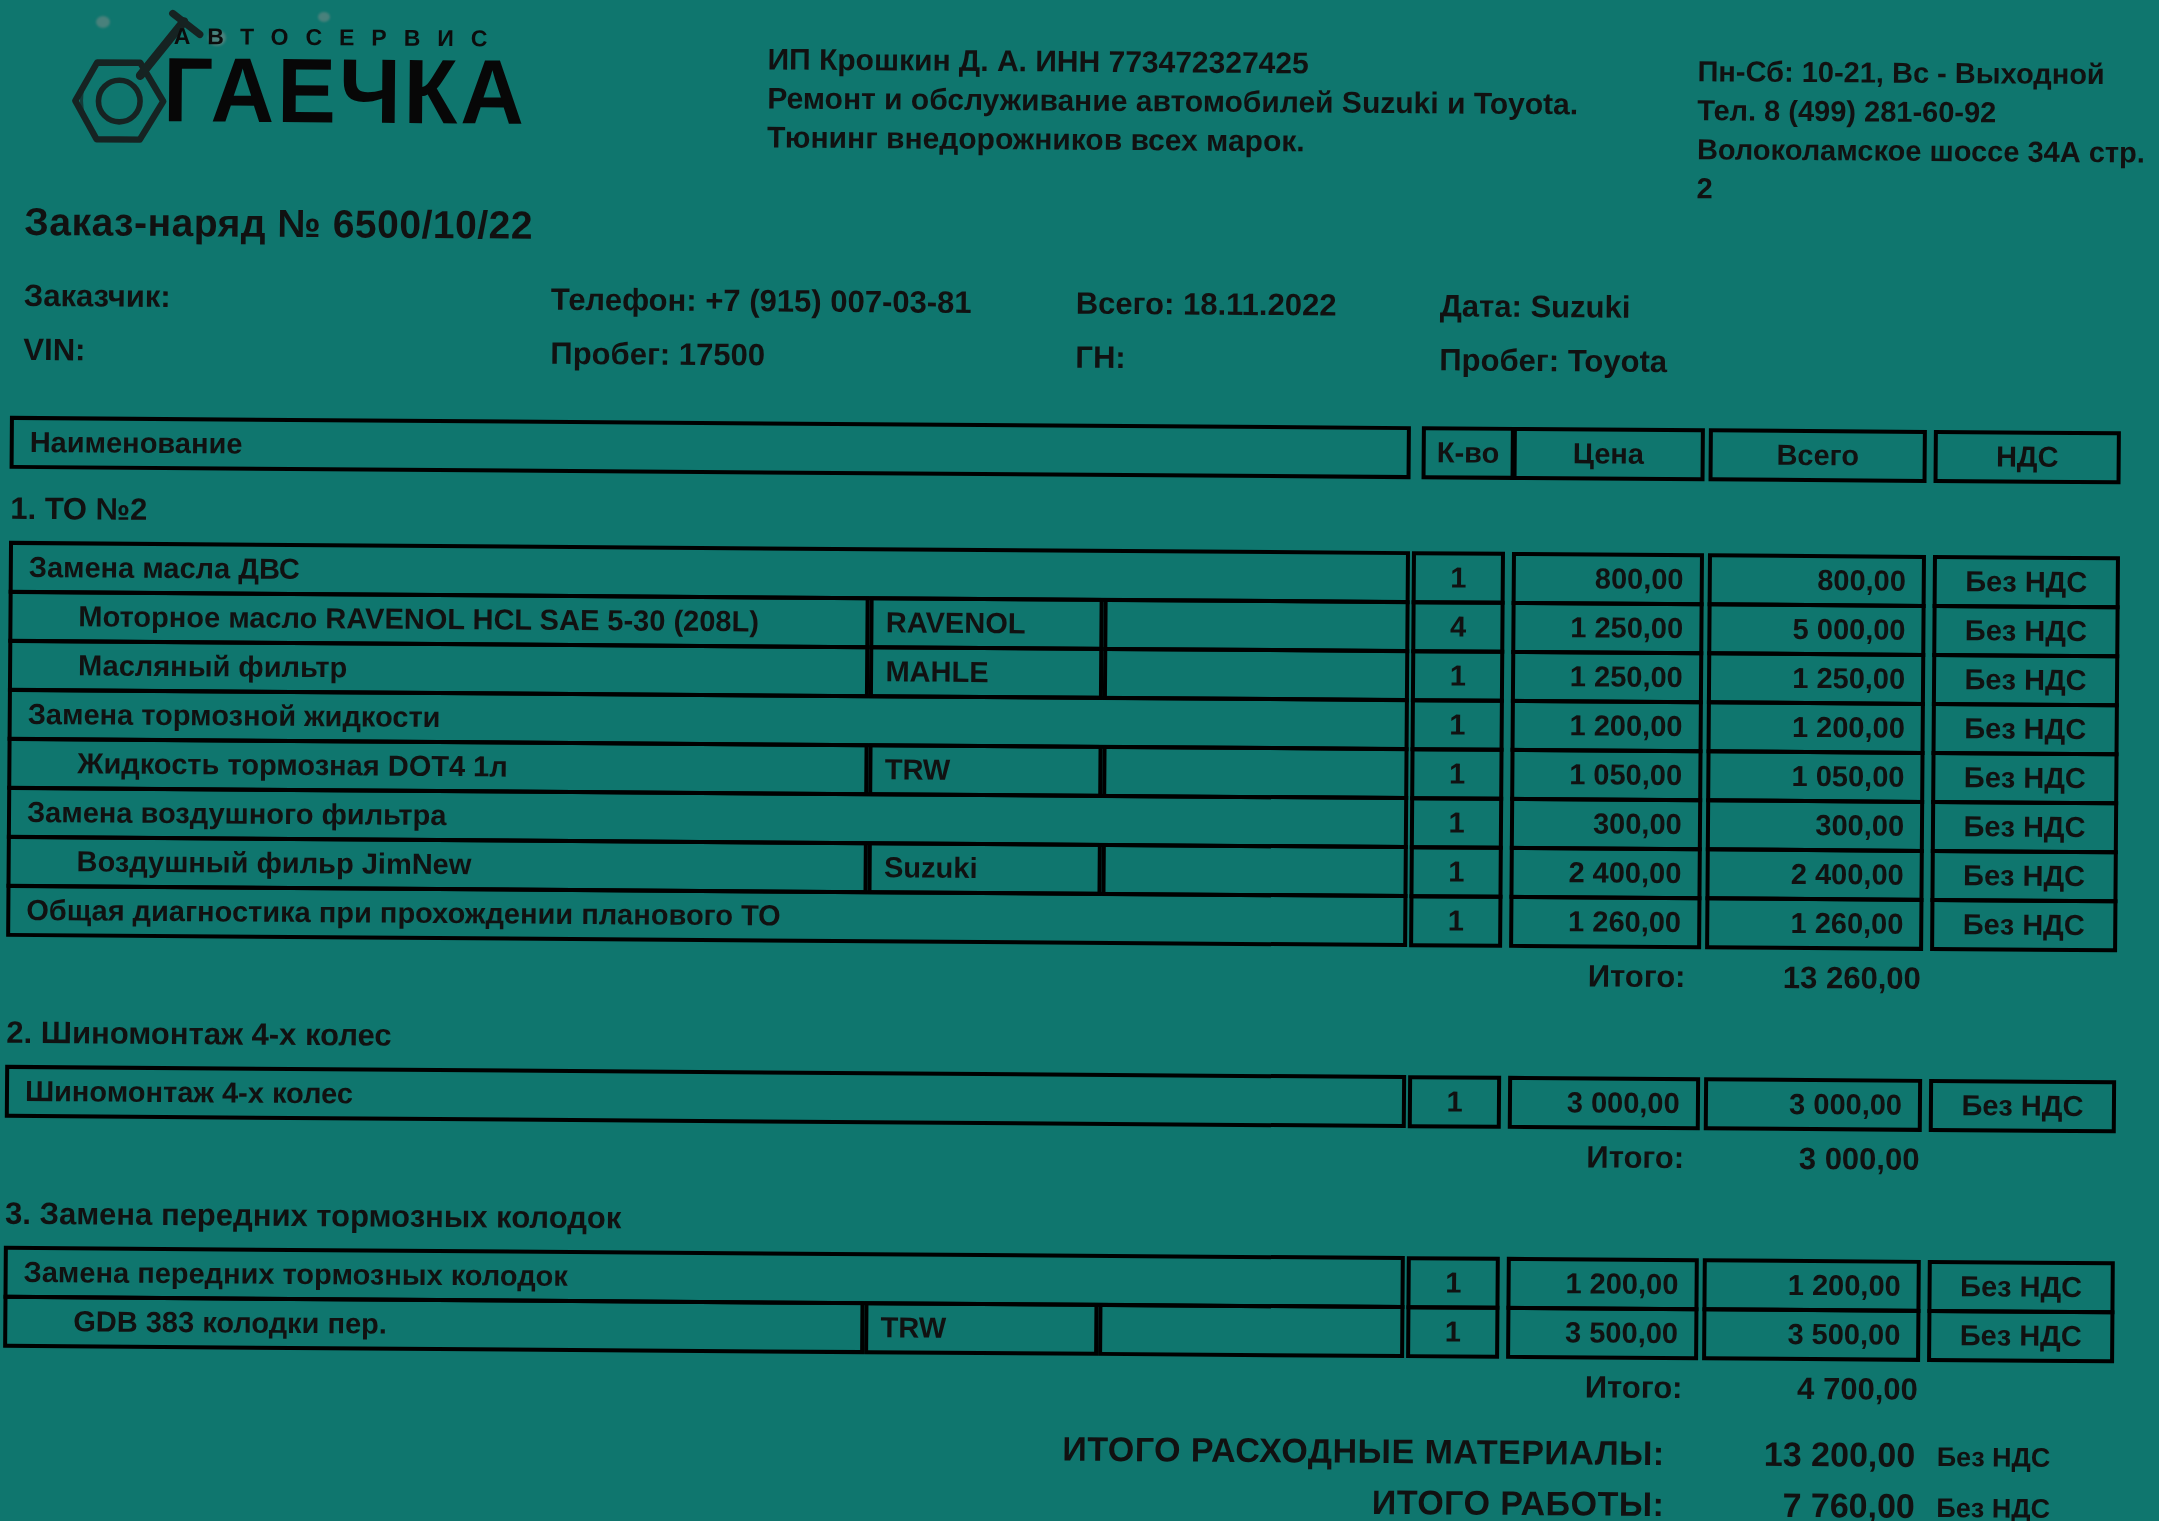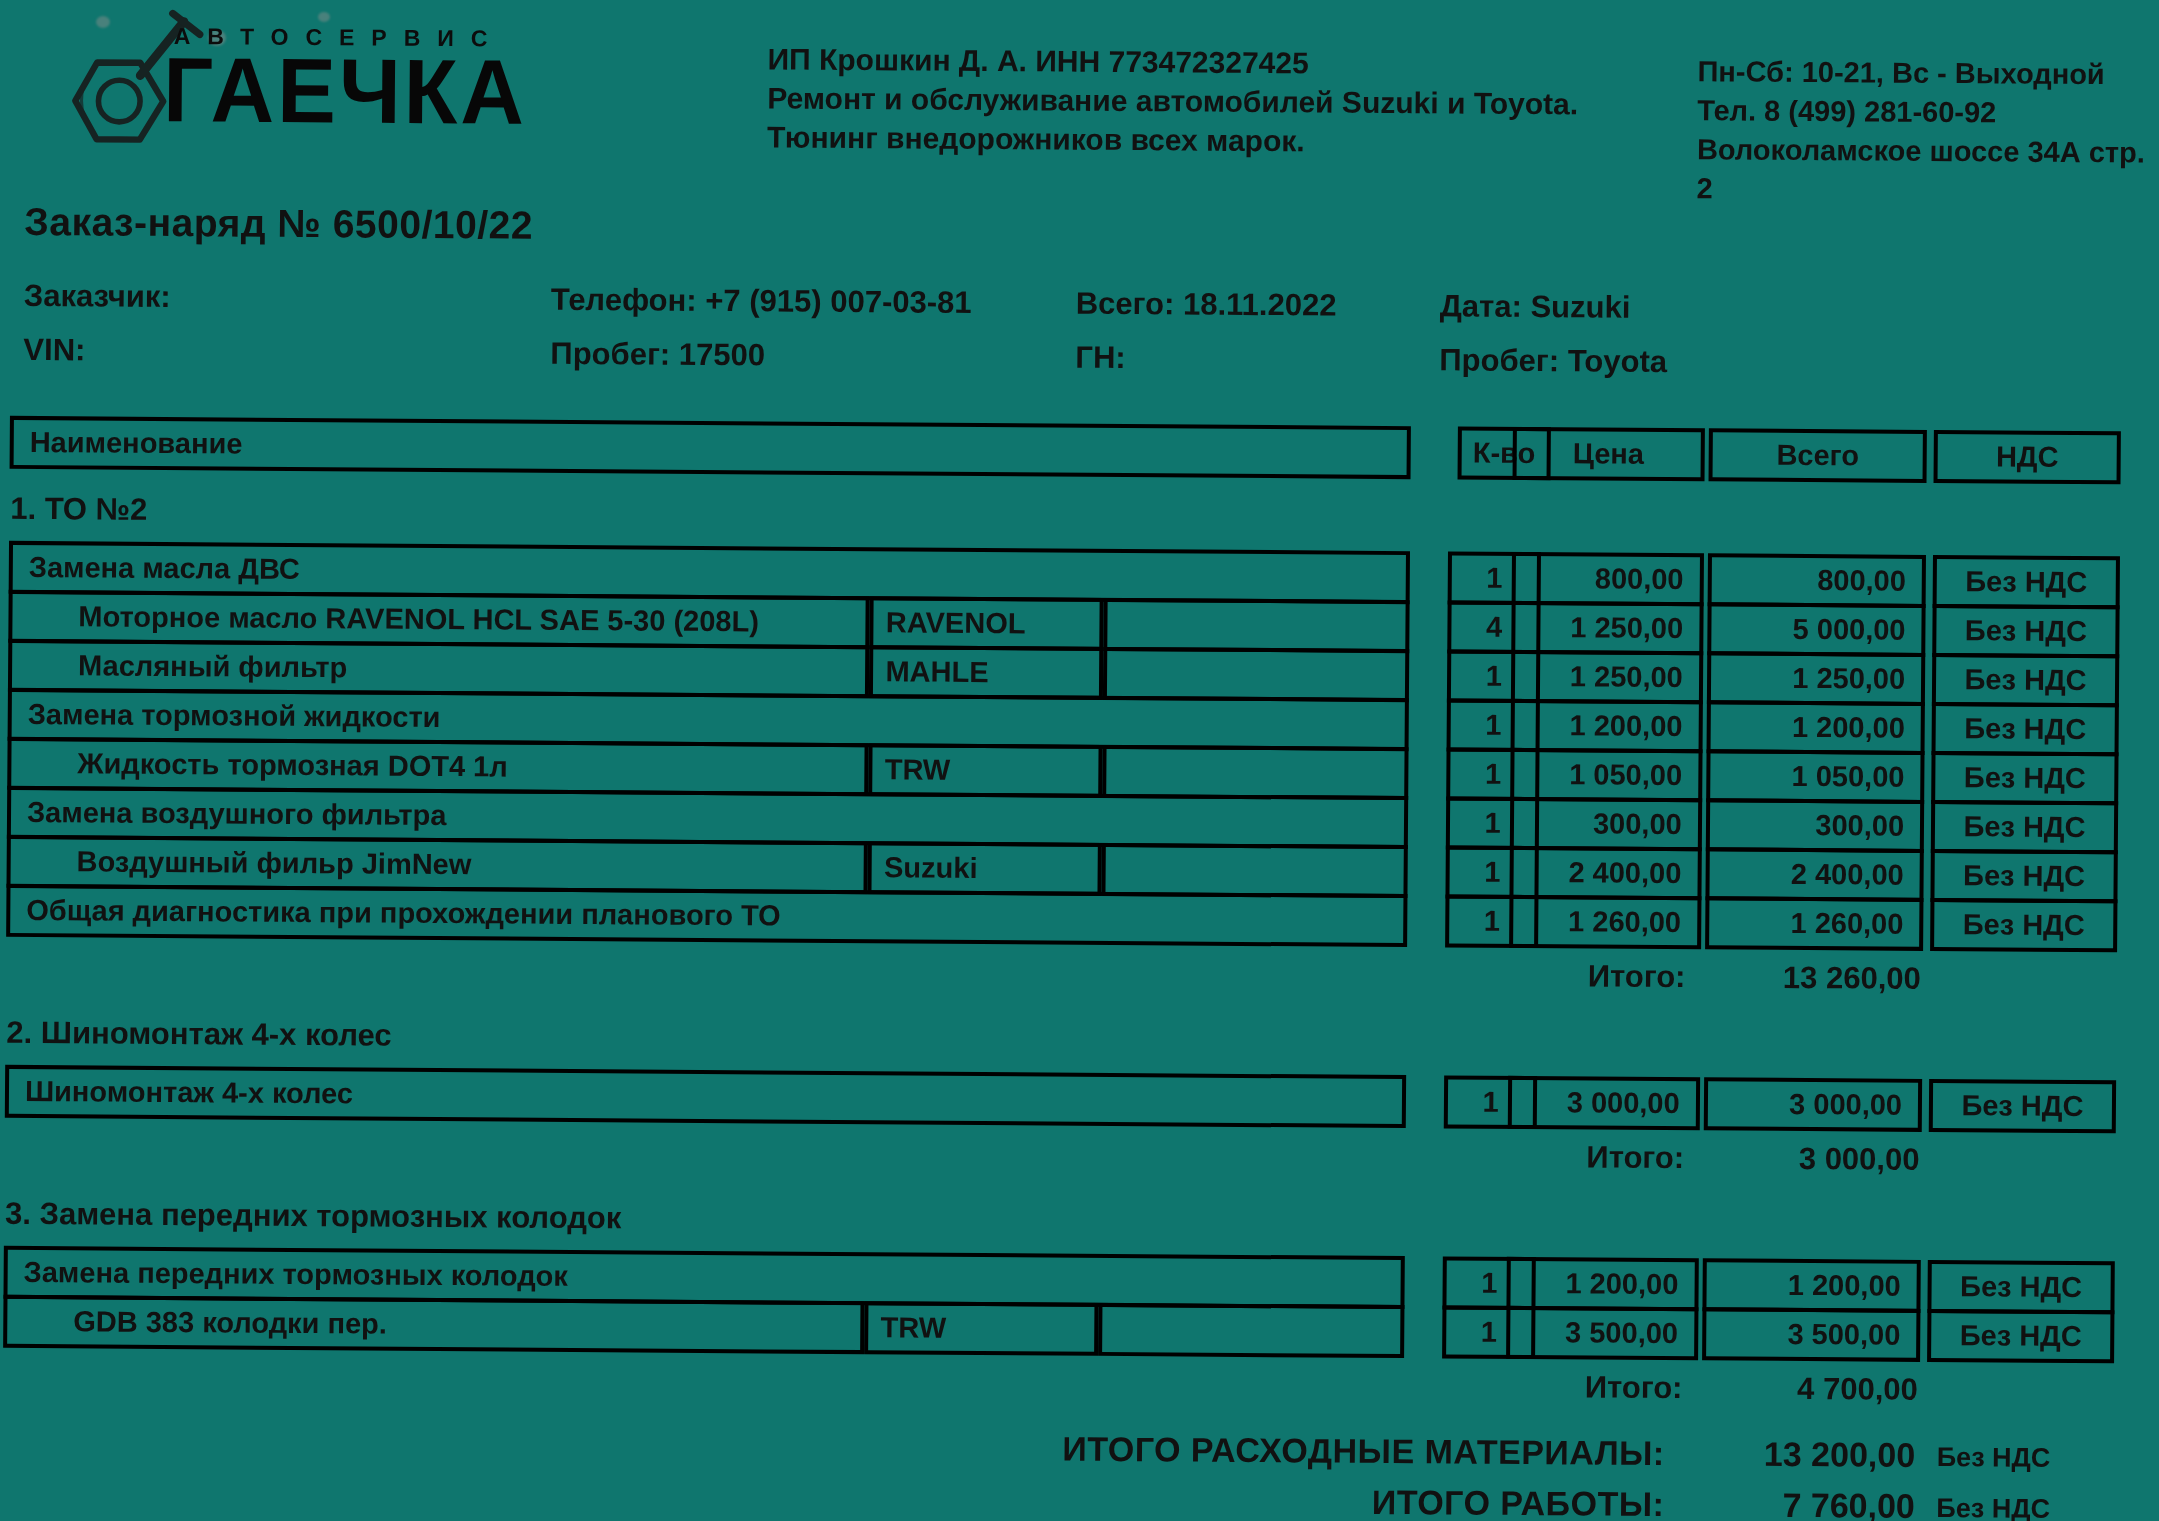--- a/index.html
+++ b/index.html
@@ -36,21 +36,21 @@
     position:absolute;top:0;bottom:0;box-sizing:border-box;
     border:4px solid #000;display:flex;align-items:center;
     font-size:29px;font-weight:600;white-space:nowrap;background:transparent;
   }
   .head{font-weight:750;}
   .name-cell{left:0.6%;width:64.9%;padding-left:16px;}
   .name-cell.m{width:39.9%;}
   .indent{padding-left:66px;}
   .brand-cell{left:40.5%;width:10.8%;padding-left:12px;}
   .empty-cell{left:51.3%;width:14.2%;}
-  .qty-cell{left:65.6%;width:4.3%;justify-content:center;margin-left:36px;}
+  .qty-cell{left:65.6%;width:4.3%;justify-content:center;}
   .price-cell{left:70.2%;width:8.9%;justify-content:flex-end;padding-right:16px;}
   .total-cell{left:79.3%;width:10.1%;justify-content:flex-end;padding-right:16px;}
   .vat-cell{left:89.7%;width:8.7%;justify-content:center;}
   .thead .qty-cell{left:66.0%;}
 
   .section-title{font-size:31px;font-weight:800;margin:22px 0 14px 14px;}
   .subtotal{position:relative;height:56px;font-size:31px;font-weight:800;}
   .sub-lab{position:absolute;left:55%;width:23.4%;top:10px;text-align:right;}
   .sub-val{position:absolute;left:78.8%;width:10.5%;top:10px;text-align:right;}
 

